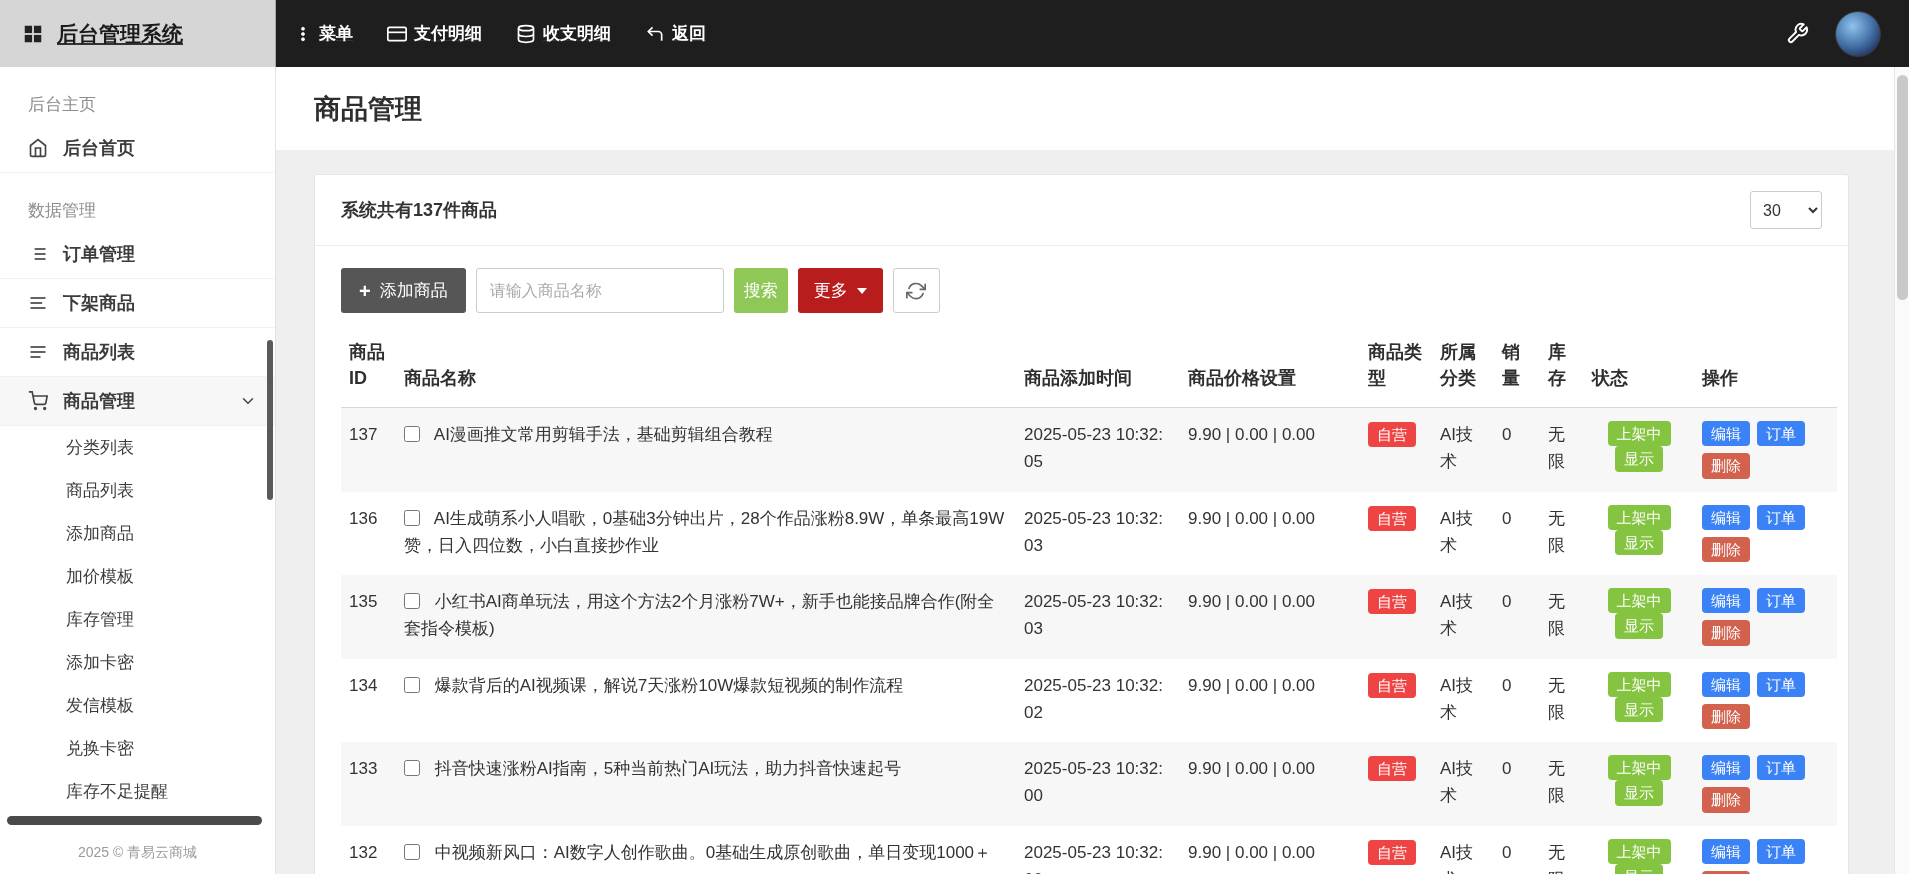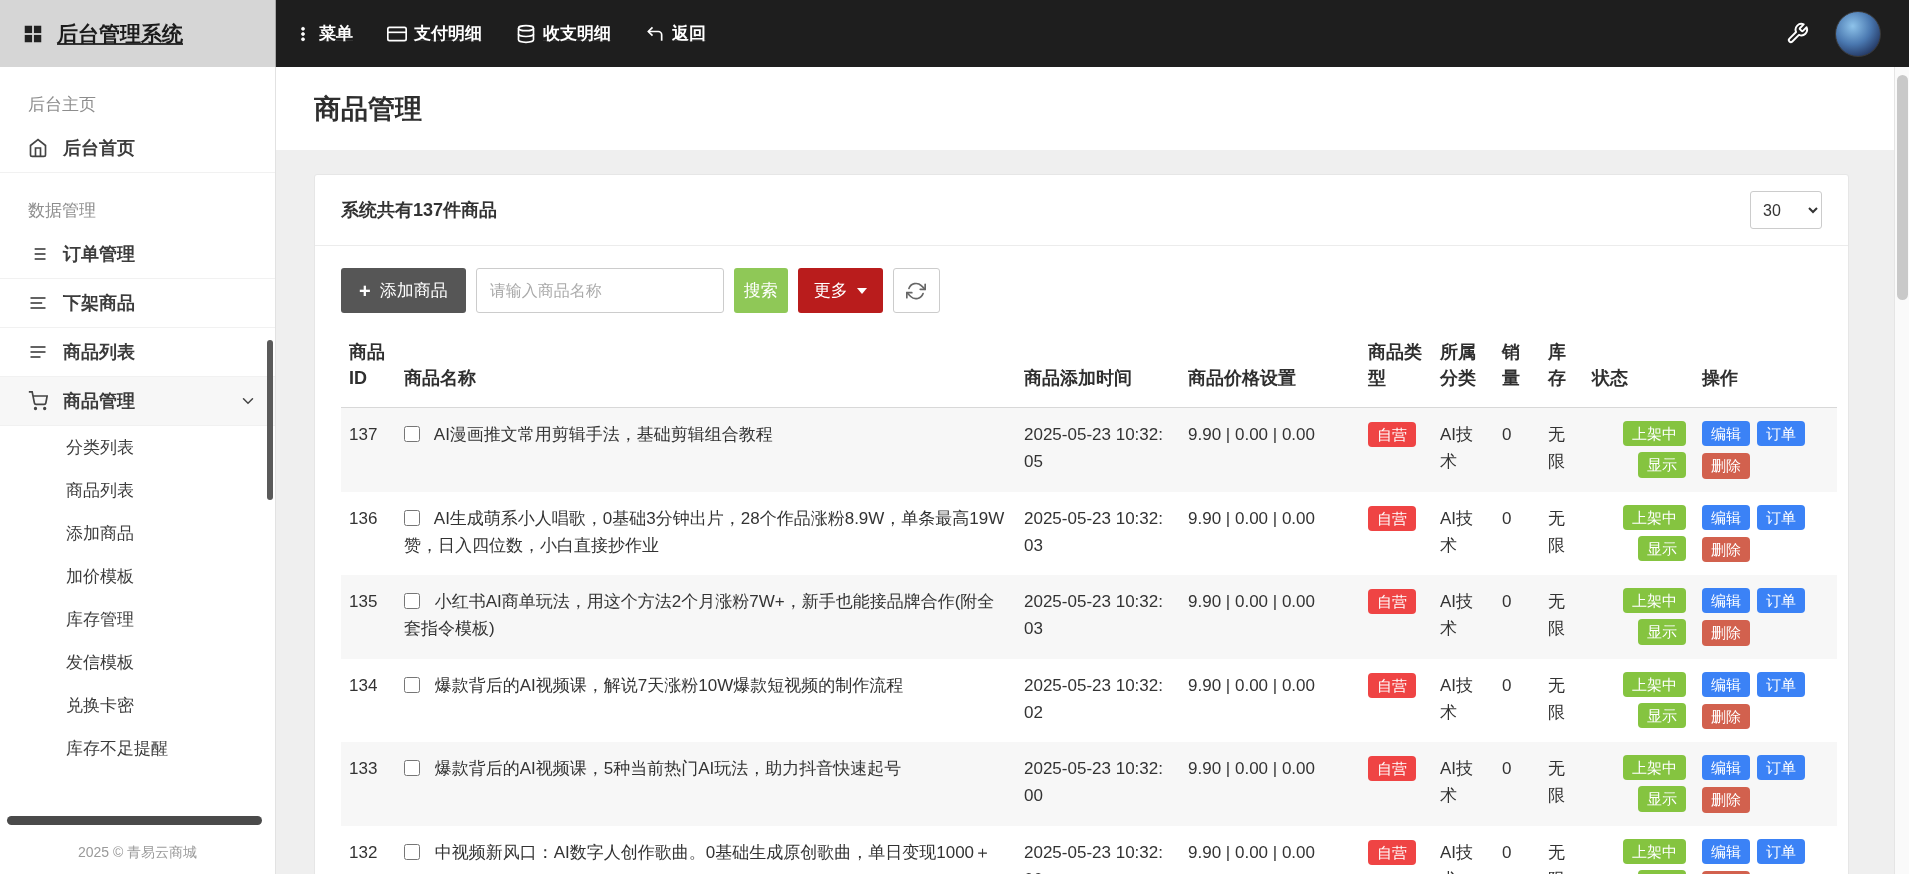--- a/index.html
+++ b/index.html
@@ -56,21 +56,21 @@
   td { font-size: 17px; color: #333; padding: 13px 8px; vertical-align: top; line-height: 1.6; word-break: break-all; }
   tbody tr { height: 80px; }
   tbody tr:nth-child(odd) { background: #f7f7f7; }
   td input[type="checkbox"] { width: 16px; height: 16px; vertical-align: -2px; margin-right: 10px; }
 
   .badge { display: inline-block; color: #fff; font-size: 15px; padding: 4px 9px; border-radius: 4px; line-height: 1.15; white-space: nowrap; }
   .badge-cyan { background: #ef4444; }
   .badge-green { background: #85c440; }
   .badge-orange { background: #3b82f6; }
   .badge-red { background: #d2614e; }
-  .status-cell { display: flex; flex-direction: column; align-items: flex-end; gap: 6px; border: none; }
+  .status-cell { display: flex; flex-direction: column; align-items: center; border: none; }
   .actions-cell { display: flex; flex-wrap: wrap; gap: 7px; align-items: flex-start; }
 
   
   .vscroll { position: fixed; right: 0; top: 67px; bottom: 0; width: 15px; background: #fafafa; border-left: 1px solid #e5e5e5; z-index: 40; }
   .vscroll-thumb { position: absolute; top: 8px; left: 2px; width: 11px; height: 225px; background: #c9c9c9; border-radius: 6px; }
 </style>
 </head>
 <body>
 
 <div class="topbar">
@@ -170,20 +170,21 @@
     <svg class="chev" width="18" height="18" viewBox="0 0 24 24" fill="none" stroke="#444" stroke-width="2" stroke-linecap="round">
         <polyline points="6 9 12 15 18 9"></polyline>
       </svg>
   </div>
   <div class="submenu">
     <div class="sub-item">分类列表</div>
     <div class="sub-item">商品列表</div>
     <div class="sub-item">添加商品</div>
     <div class="sub-item">加价模板</div>
     <div class="sub-item">库存管理</div>
+    <div class="sub-item">添加卡密</div>
     <div class="sub-item">发信模板</div>
     <div class="sub-item">兑换卡密</div>
     <div class="sub-item">库存不足提醒</div>
   </div>
   <div class="sb-vthumb"></div>
   <div class="sb-hthumb"></div>
   <div class="side-footer">2025 © 青易云商城</div>
 </div>
 
 <div class="main">
@@ -354,21 +355,21 @@
                   <span class="badge badge-orange">编辑</span>
                   <span class="badge badge-orange">订单</span>
                   <span class="badge badge-red">删除</span>
                 </div>
     </td>
   </tr>
             <tr>
     <td>133</td>
     <td>
       <input type="checkbox" style="">
-      <span>爆款背后的AI视频课，5种当前热门AI玩法，助力抖音快速起号</span>
+      <span>抖音快速涨粉AI指南，5种当前热门AI玩法，助力抖音快速起号</span>
     </td>
     <td>2025-05-23 10:32:00</td>
     <td>9.90 | 0.00 | 0.00</td>
     <td>
       <span class="badge badge-cyan">自营</span>
     </td>
     <td>AI技术</td>
     <td>0</td>
     <td>无限</td>
     <td>

